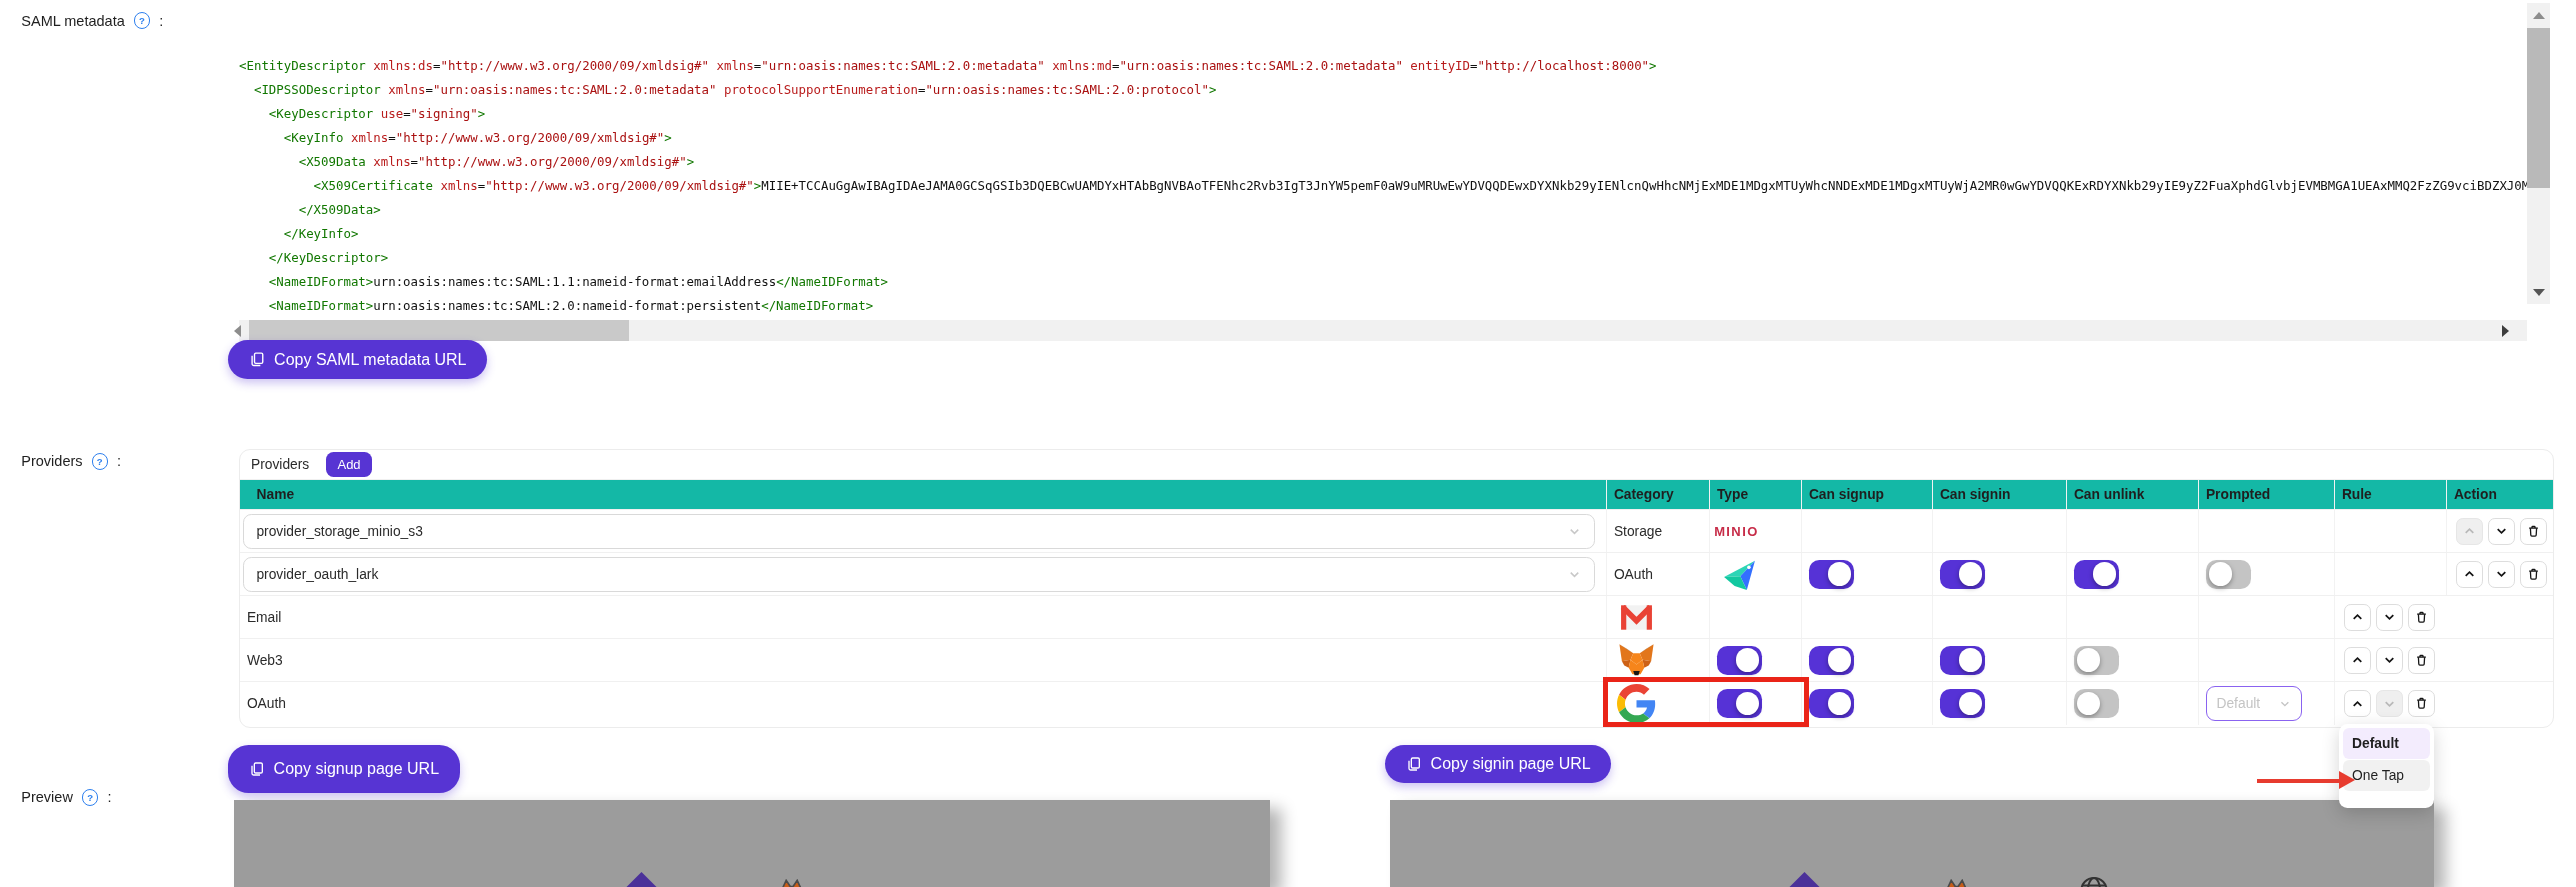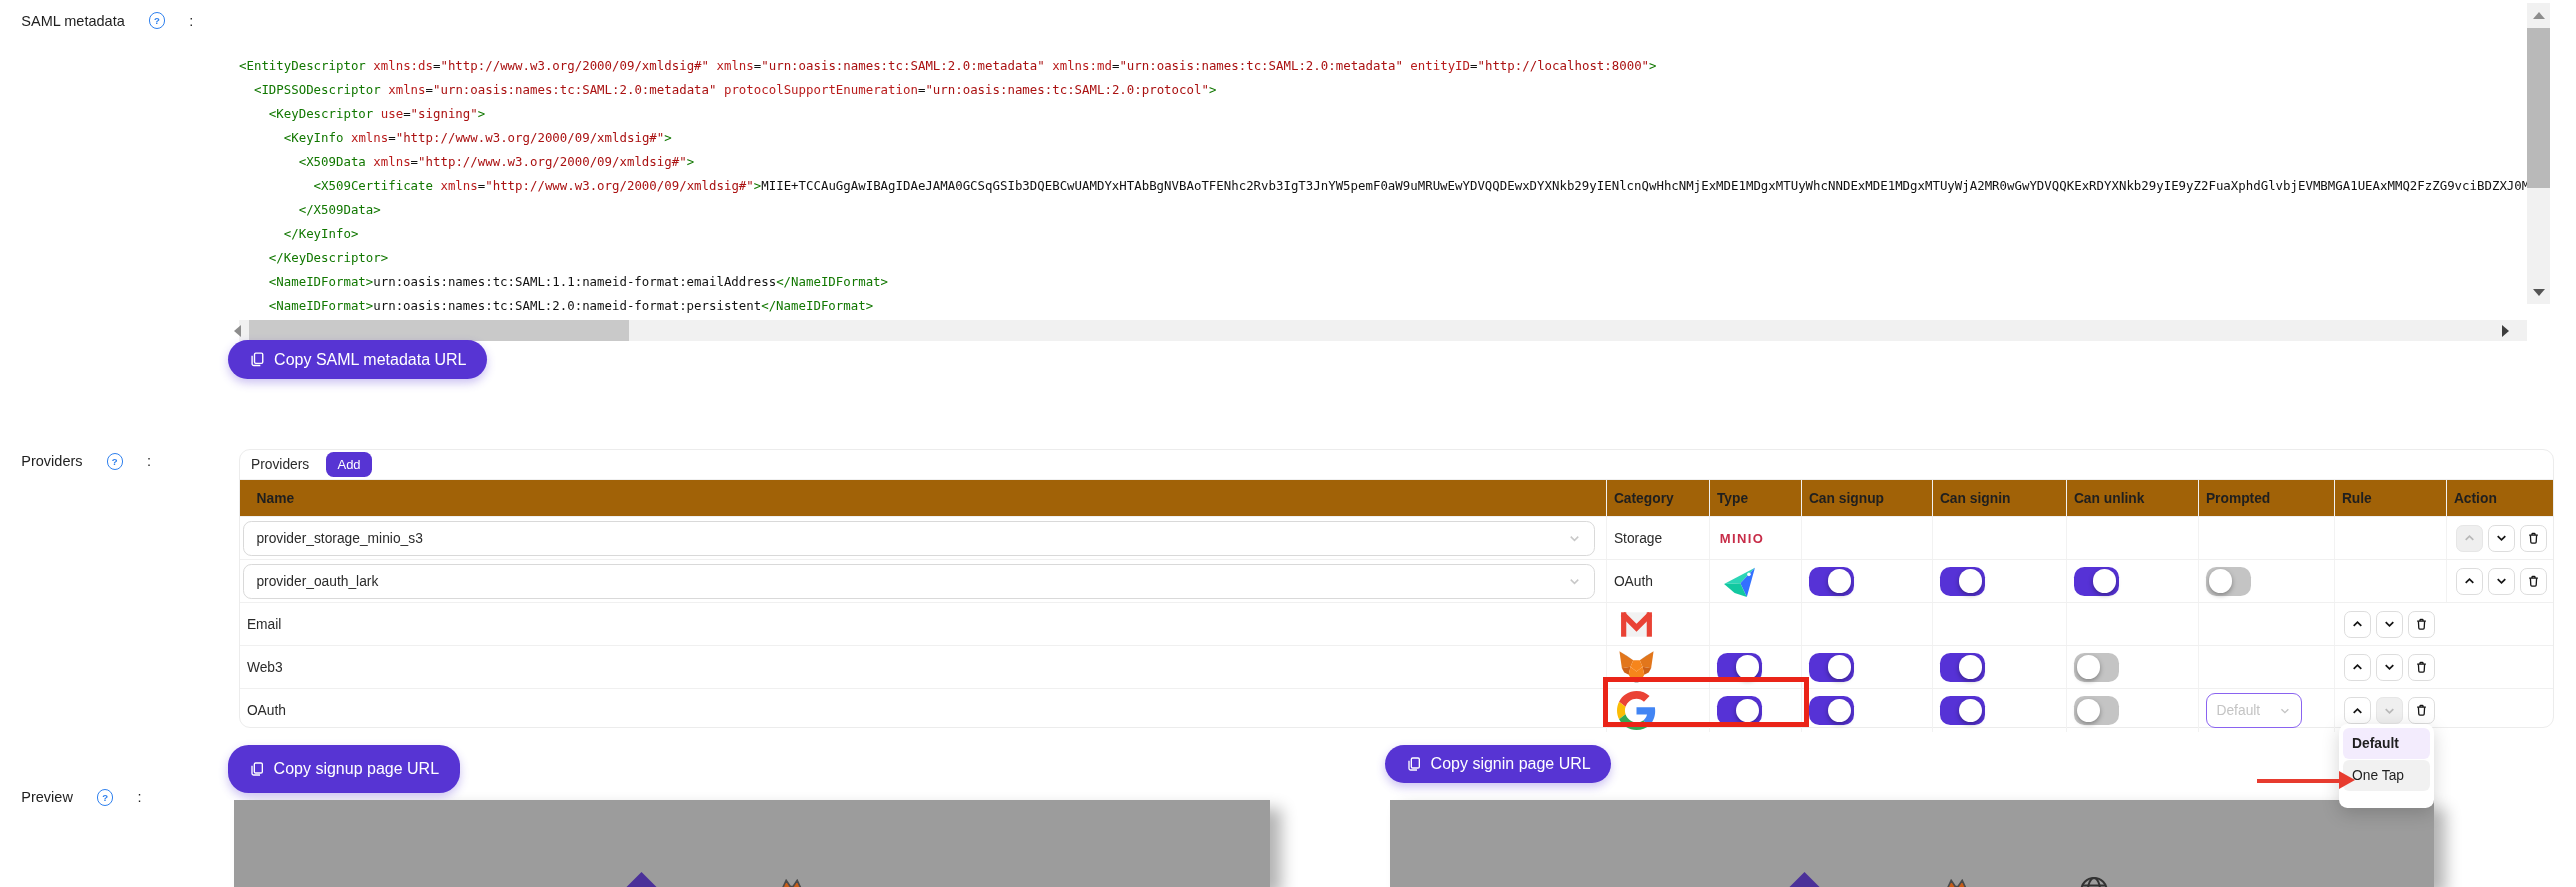--- a/index.html
+++ b/index.html
@@ -1,20 +1,20 @@
 <!DOCTYPE html>
 <html style="font-size:11px"><head>
 <meta charset="utf-8">
 <style>
   html,body{margin:0;padding:0}
   body{width:2576px;height:888px;position:relative;overflow:hidden;background:#fff;
        font-family:"Liberation Sans",sans-serif;color:#262626}
 
   
-  .field-label{position:absolute;left:21.3px;display:flex;align-items:center;gap:24px;
+  .field-label{position:absolute;left:21.3px;display:flex;align-items:center;gap:9px;
                font-size:14.5px;color:#1f1f1f;white-space:nowrap}
   .qicon{width:14.5px;height:14.5px;border:1.4px solid #2e80ee;border-radius:50%;color:#2e80ee;
          font-size:9.6px;font-weight:700;display:inline-flex;align-items:center;justify-content:center;flex:0 0 auto}
 
   
   #code-view{position:absolute;left:239px;top:0;width:2288px;height:317px;overflow:hidden;
              font-family:"DejaVu Sans Mono",monospace;font-size:12.4px;line-height:24px;
              white-space:pre;padding-top:5.5px;color:#111;box-sizing:border-box}
   .tk-tag{color:#117700}
   .tk-attr{color:#b91c1c}
@@ -39,36 +39,36 @@
   .pill svg{flex:0 0 auto}
 
   
   #providers-card{position:absolute;left:239px;top:449px;width:2315px;height:279px;background:#fff;
                   border:1.4px solid #ececec;border-radius:11px;box-sizing:border-box}
   .card-head{height:29px;display:flex;align-items:center;gap:16.5px;padding-left:11px}
   .card-title{font-size:13.8px;color:#2b2b2b}
   .add-btn{height:25px;padding:0 11.7px;background:#5734d3;color:#fff;border:none;border-radius:7.6px;
            font-size:13px;font-family:"Liberation Sans",sans-serif;cursor:pointer}
   .tgrid{display:grid;grid-template-columns:1367px 103px 92px 131px 134px 132px 136px 112px auto}
-  #col-head{height:38px;background:#a16207;border-top:1.4px solid #f0f0f0;border-bottom:1.4px solid #f0f0f0;box-sizing:border-box}
+  #col-head{height:31px;background:#14b8a6;border-top:1.4px solid #f0f0f0;border-bottom:1.4px solid #f0f0f0;box-sizing:border-box}
   #col-head .hcell{display:flex;align-items:center;padding-left:6.9px;font-weight:600;font-size:13.8px;color:#1f1f1f;
                    border-right:1.4px solid #f2f2f2;box-sizing:border-box}
   #col-head .hcell:first-child{padding-left:16.5px}
   #col-head .hcell:last-child{border-right:none}
   .t-row{height:43px;border-bottom:1.4px solid #f0f0f0;box-sizing:border-box}
   .t-row:last-child{border-bottom:none}
   .cell{display:flex;align-items:center;padding-left:6.9px;border-right:1.4px solid #f2f2f2;box-sizing:border-box;
         font-size:13.8px;color:#2b2b2b;overflow:visible}
   .cell:last-child{border-right:none}
   .name-cell{padding-left:0}
   .sel{margin-left:3px;width:1352px;height:35px;border:1.4px solid #d9d9d9;border-radius:8.3px;background:#fff;
        display:flex;align-items:center;justify-content:space-between;padding:0 12.4px;font-size:13.8px;color:#2b2b2b;
        box-sizing:border-box;cursor:pointer}
   .chev{flex:0 0 auto}
-  .ticon{width:39px;height:39px;display:inline-flex;align-items:center;justify-content:flex-start;margin-left:2.8px}
+  .ticon{width:39px;height:39px;display:inline-flex;align-items:center;justify-content:flex-end;margin-left:2.8px}
   .ticon svg{width:39px;height:39px}
   .minio{color:#c72c48;font-weight:800;font-size:13px;letter-spacing:1.4px}
   .sw{width:45px;height:29px;border-radius:10.3px;position:relative;display:inline-block;cursor:pointer}
   .sw.on{background:#5632d6}
   .sw.off{background:#c4c4c4}
   .sw i{position:absolute;top:2.8px;width:23.4px;height:23.4px;background:#fff;border-radius:50%;
         box-shadow:0 2.1px 4.8px rgba(0,0,0,.35)}
   .sw.on i{right:2.8px}
   .sw.off i{left:2.8px}
   .rsel{width:96px;height:35px;border:1.4px solid #8a63f0;border-radius:9px;background:#fff;

